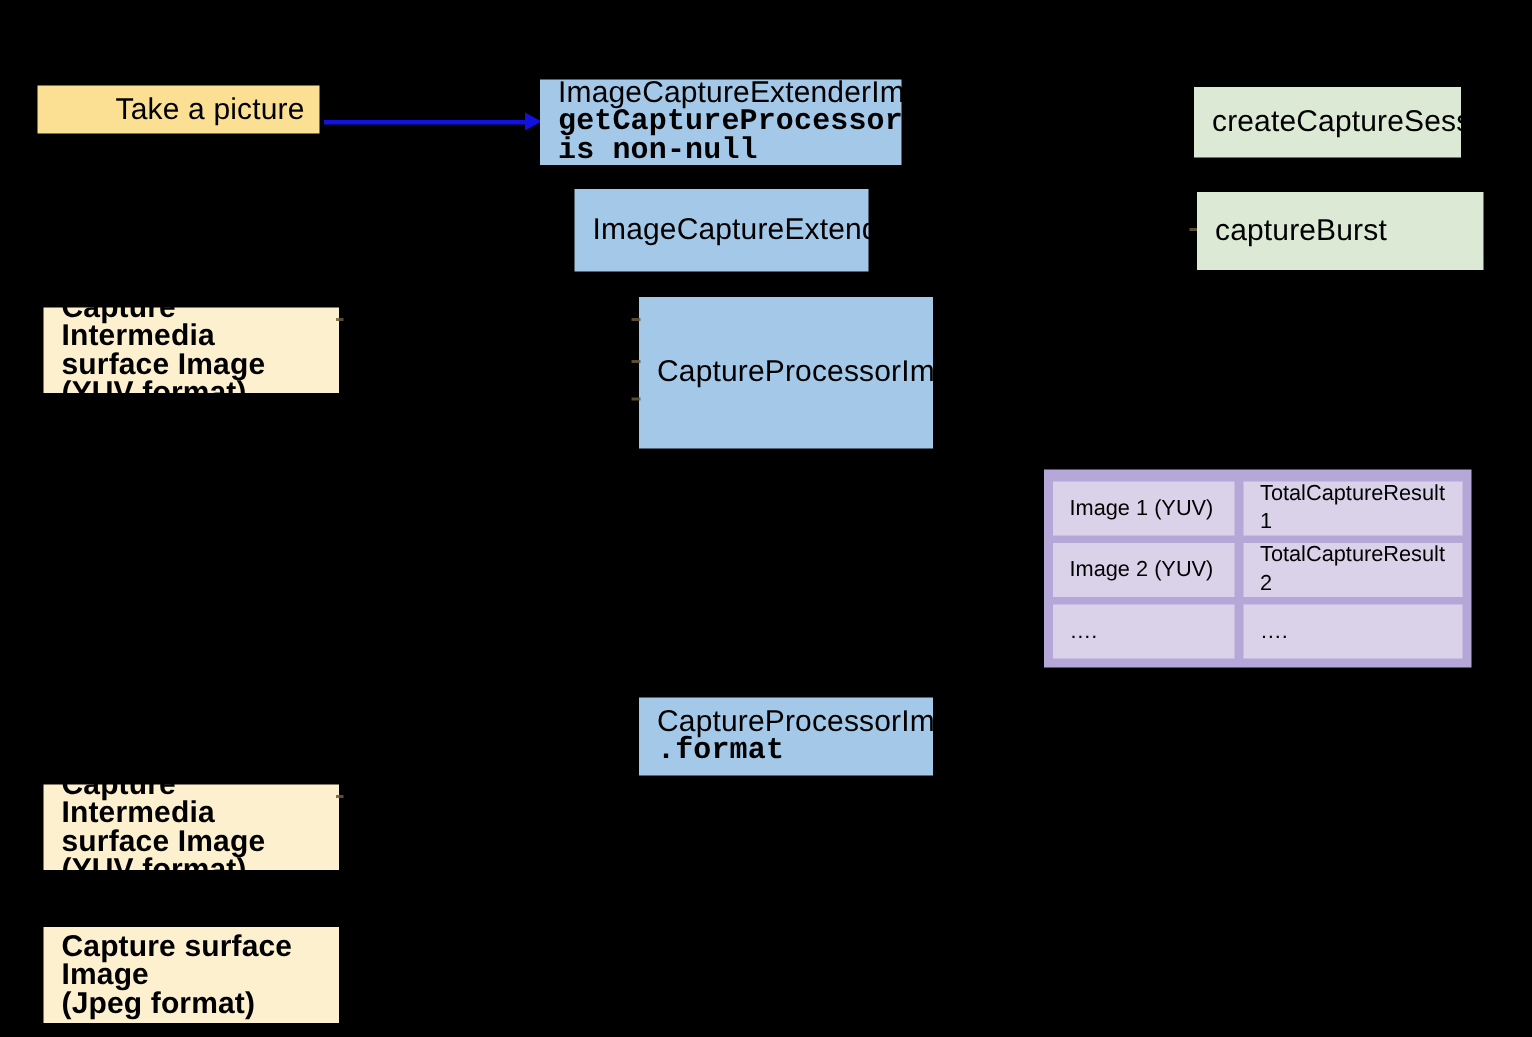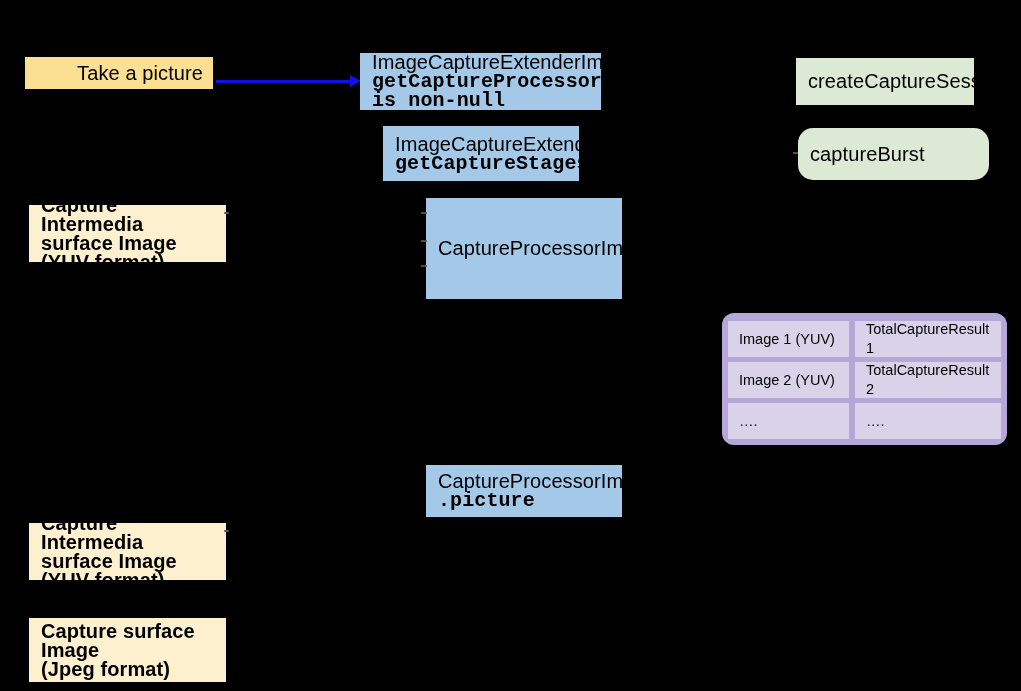--- a/index.html
+++ b/index.html
@@ -113,41 +113,40 @@
   <div class="arrow-shaft" style="left:216px; top:80px; width:138px;"></div>
   <div class="arrow-head" style="left:350px; top:75px;"></div>
 
   <div class="node n-blue pad-left-s" style="left:360px; top:53px; width:241px; height:57px;">
     <span class="line1">ImageCaptureExtenderImpl.</span>
     <span class="line2">getCaptureProcessor() is non-null</span>
   </div>
 
   <div class="node n-blue pad-left-s" style="left:383px; top:126px; width:196px; height:55px;">
     <span class="line1">ImageCaptureExtenderImpl.</span>
-    <span class="line2">getCaptureStages</span>
   </div>
 
   <div class="node n-blue pad-left-s" style="left:426px; top:198px; width:196px; height:101px;">
     <span>CaptureProcessorImp</span>
   </div>
 
   <div class="node n-blue pad-left-s" style="left:426px; top:465px; width:196px; height:52px;">
     <span class="line1">CaptureProcessorImp</span>
-    <span class="line2">.picture</span>
+    <span class="line2">.format</span>
   </div>
 
   <div class="node n-green pad-left-s" style="left:796px; top:58px; width:178px; height:47px;">
     <span>createCaptureSession</span>
   </div>
 
-  <div class="node n-green pad-left-s" style="left:798px; top:128px; width:191px; height:52px;border-radius:15px;">
+  <div class="node n-green pad-left-s" style="left:798px; top:128px; width:191px; height:52px;">
     <span>captureBurst</span>
   </div>
 
-  <div class="panel-purple" style="left:722px; top:313px; width:285px; height:132px;border-radius:12px;">
+  <div class="panel-purple" style="left:696px; top:313px; width:285px; height:132px;">
 
     <div class="cell-purple" style="left:6px; top:8px; width:121px; height:36px;">
       <span>Image 1 (YUV)</span>
     </div>
     <div class="cell-purple" style="left:6px; top:49px; width:121px; height:36px;">
       <span>Image 2 (YUV)</span>
     </div>
     <div class="cell-purple" style="left:6px; top:90px; width:121px; height:36px;">
       <span>….</span>
     </div>

